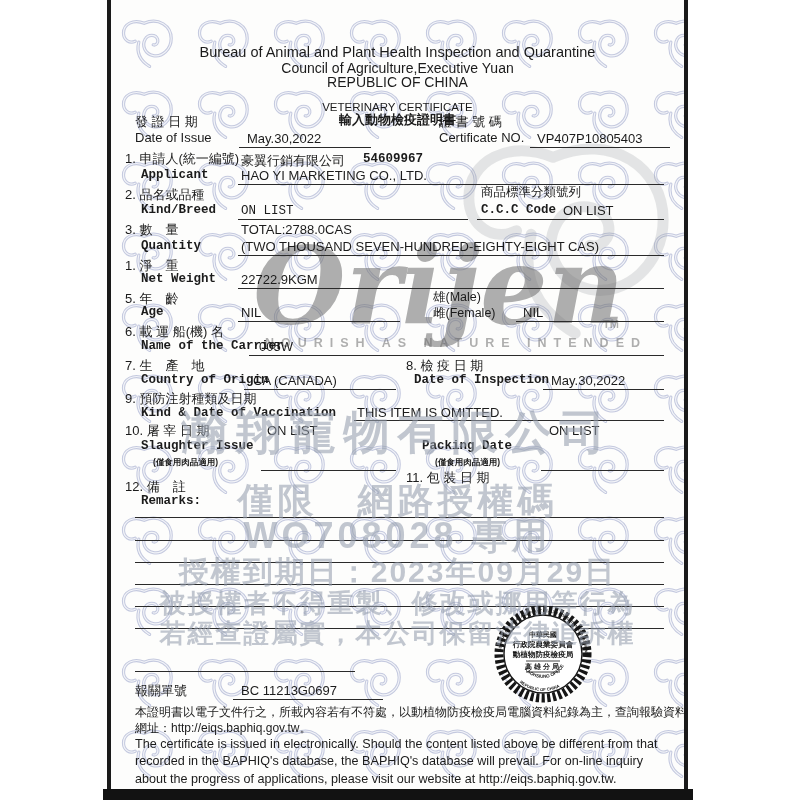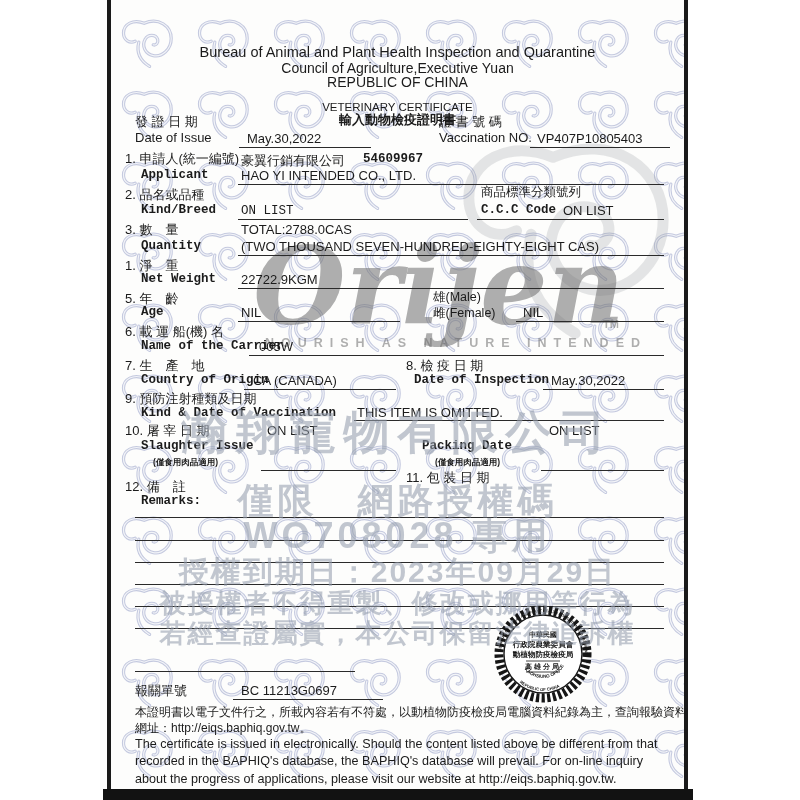--- a/index.html
+++ b/index.html
@@ -572,29 +572,29 @@
     <div class="abs content center" style="top:60px;font-size:14px;">Council of Agriculture,Executive Yuan</div>
     <div class="abs content center" style="top:74px;font-size:14px;">REPUBLIC OF CHINA</div>
     <div class="abs content center zh-title" style="top:87px;font-size:13px;margin-top:24px;">輸入動物檢疫證明書</div>
     <div class="abs content center" style="top:101px;font-size:11.5px;">VETERINARY CERTIFICATE</div>
 
     <div class="abs content zh" style="left:24px;top:113px;">發 證 日 期</div>
     <div class="abs content sansv" style="left:24px;top:130px;">Date of Issue</div>
     <div class="abs content sansv" style="left:136px;top:131px;">May.30,2022</div>
     <div class="uline content" style="left:128px;top:147px;width:132px;"></div>
     <div class="abs content zh" style="left:328px;top:113px;">證 書 號 碼</div>
-    <div class="abs content sansv" style="left:328px;top:130px;">Vaccination NO.</div>
+    <div class="abs content sansv" style="left:328px;top:130px;">Certificate NO.</div>
     <div class="abs content sansv" style="left:426px;top:131px;">VP407P10805403</div>
     <div class="uline content" style="left:419px;top:147px;width:140px;"></div>
 
     <div class="abs content zh" style="left:14px;top:150px;">1. 申請人(統一編號)</div>
     <div class="abs content zh" style="left:130px;top:152px;font-weight:400;">豪翼行銷有限公司</div>
     <div class="abs content monov" style="left:252px;top:152px;">54609967</div>
     <div class="abs content en-lbl" style="left:30px;top:168px;">Applicant</div>
-    <div class="abs content sansv" style="left:130px;top:168px;">HAO YI INTENDED CO., LTD.</div>
+    <div class="abs content sansv" style="left:130px;top:168px;">HAO YI MARKETING CO., LTD.</div>
     <div class="uline content" style="left:127px;top:184px;width:426px;"></div>
 
     <div class="abs content zh" style="left:14px;top:186px;">2. 品名或品種</div>
     <div class="abs content zh" style="left:370px;top:184px;font-size:12.5px;">商品標準分類號列</div>
     <div class="abs content en-lbl" style="left:30px;top:203px;">Kind/Breed</div>
     <div class="abs content monov" style="left:130px;top:204px;font-weight:400;">ON LIST</div>
     <div class="uline content" style="left:127px;top:219px;width:230px;"></div>
     <div class="abs content en-lbl" style="left:370px;top:203px;">C.C.C Code</div>
     <div class="abs content sansv" style="left:452px;top:203px;">ON LIST</div>
     <div class="uline content" style="left:366px;top:219px;width:187px;"></div>

